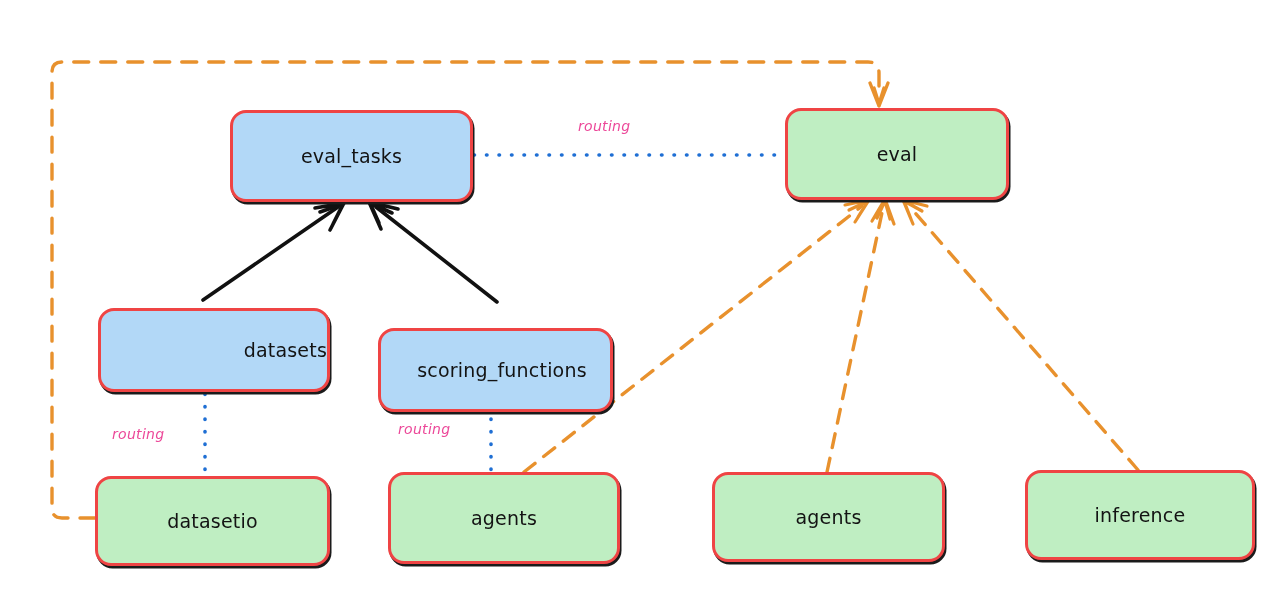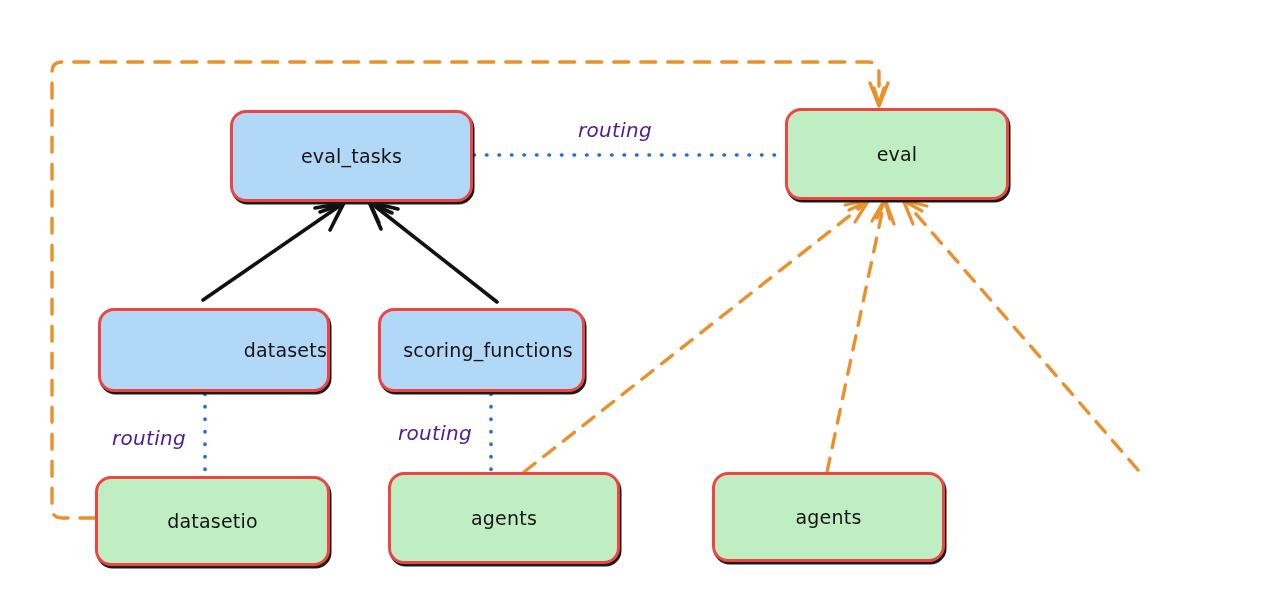--- a/index.html
+++ b/index.html
@@ -49,23 +49,23 @@
     background: #bfeec2;
     align-items: center;
   }
   .node-label {
     display: block;
     line-height: 1;
     pointer-events: none;
   }
   .edge-label {
     position: absolute;
-    color: #4c1d95;
+    color: #ec4899;
     font-family: "DejaVu Sans", sans-serif;
-    font-size: 20px;
+    font-size: 14px;
     font-style: italic;
     letter-spacing: 0.3px;
     white-space: nowrap;
     z-index: 4;
     user-select: none;
   }
 </style>
 </head>
 <body>
 
@@ -121,36 +121,39 @@
   </div>
 
   <div class="node provider" style="left:785px; top:108px; width:224px; height:92px;">
     <span class="node-label">eval</span>
   </div>
 
   <div class="node api" style="left:98px; top:308px; width:232px; height:84px;justify-content:flex-end;">
     <span class="node-label">datasets</span>
   </div>
 
-  <div class="node api" style="left:378px; top:308px; width:207px; height:84px;padding-left:13px;">
+  <div class="node api" style="left:378px; top:328px; width:235px; height:84px;padding-left:13px;">
     <span class="node-label">scoring_functions</span>
   </div>
 
   <div class="node provider" style="left:95px; top:476px; width:235px; height:90px;">
     <span class="node-label">datasetio</span>
   </div>
 
   <div class="node provider" style="left:388px; top:472px; width:232px; height:92px;">
     <span class="node-label">agents</span>
   </div>
 
   <div class="node provider" style="left:712px; top:472px; width:233px; height:90px;">
     <span class="node-label">agents</span>
   </div>
 
+  <div class="node provider" style="left:1025px; top:470px; width:230px; height:90px;">
+    <span class="node-label">inference</span>
+  </div>
 
   <div class="edge-label" style="left:578px; top:118px;">routing</div>
 
   <div class="edge-label" style="left:112px; top:426px;">routing</div>
 
   <div class="edge-label" style="left:398px; top:421px;">routing</div>
 
 </div>
 
 </body></html>

